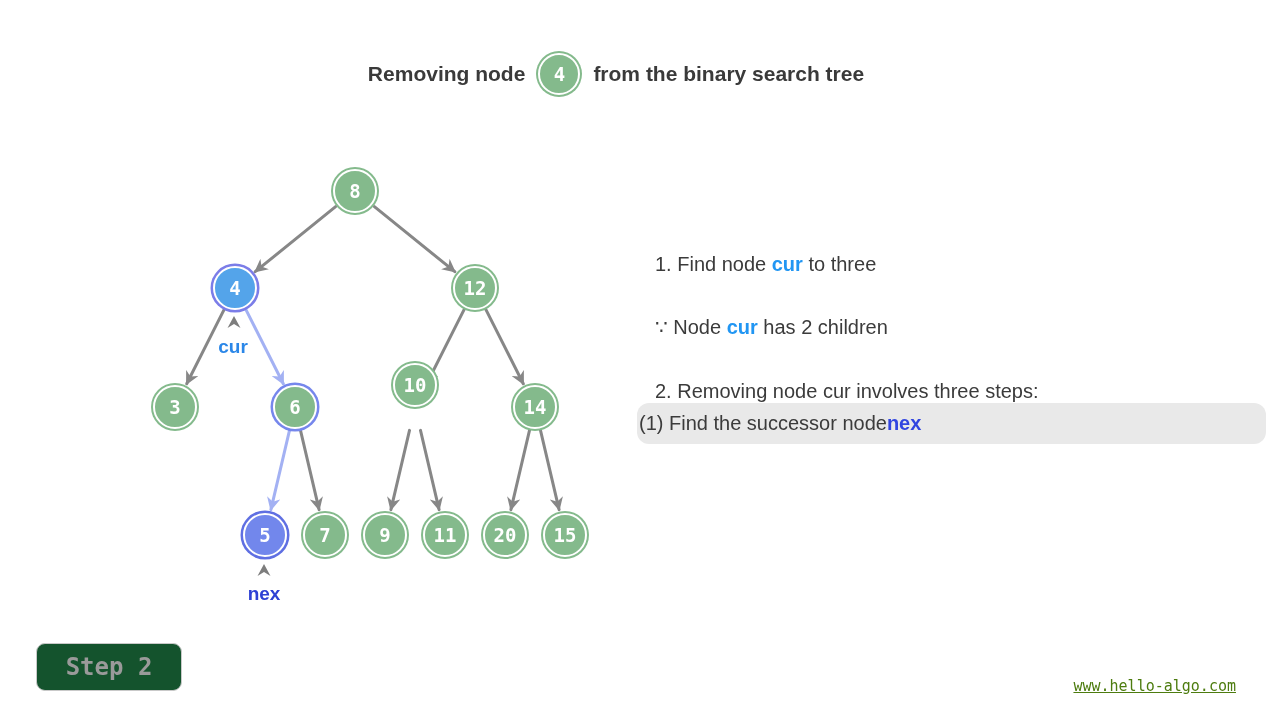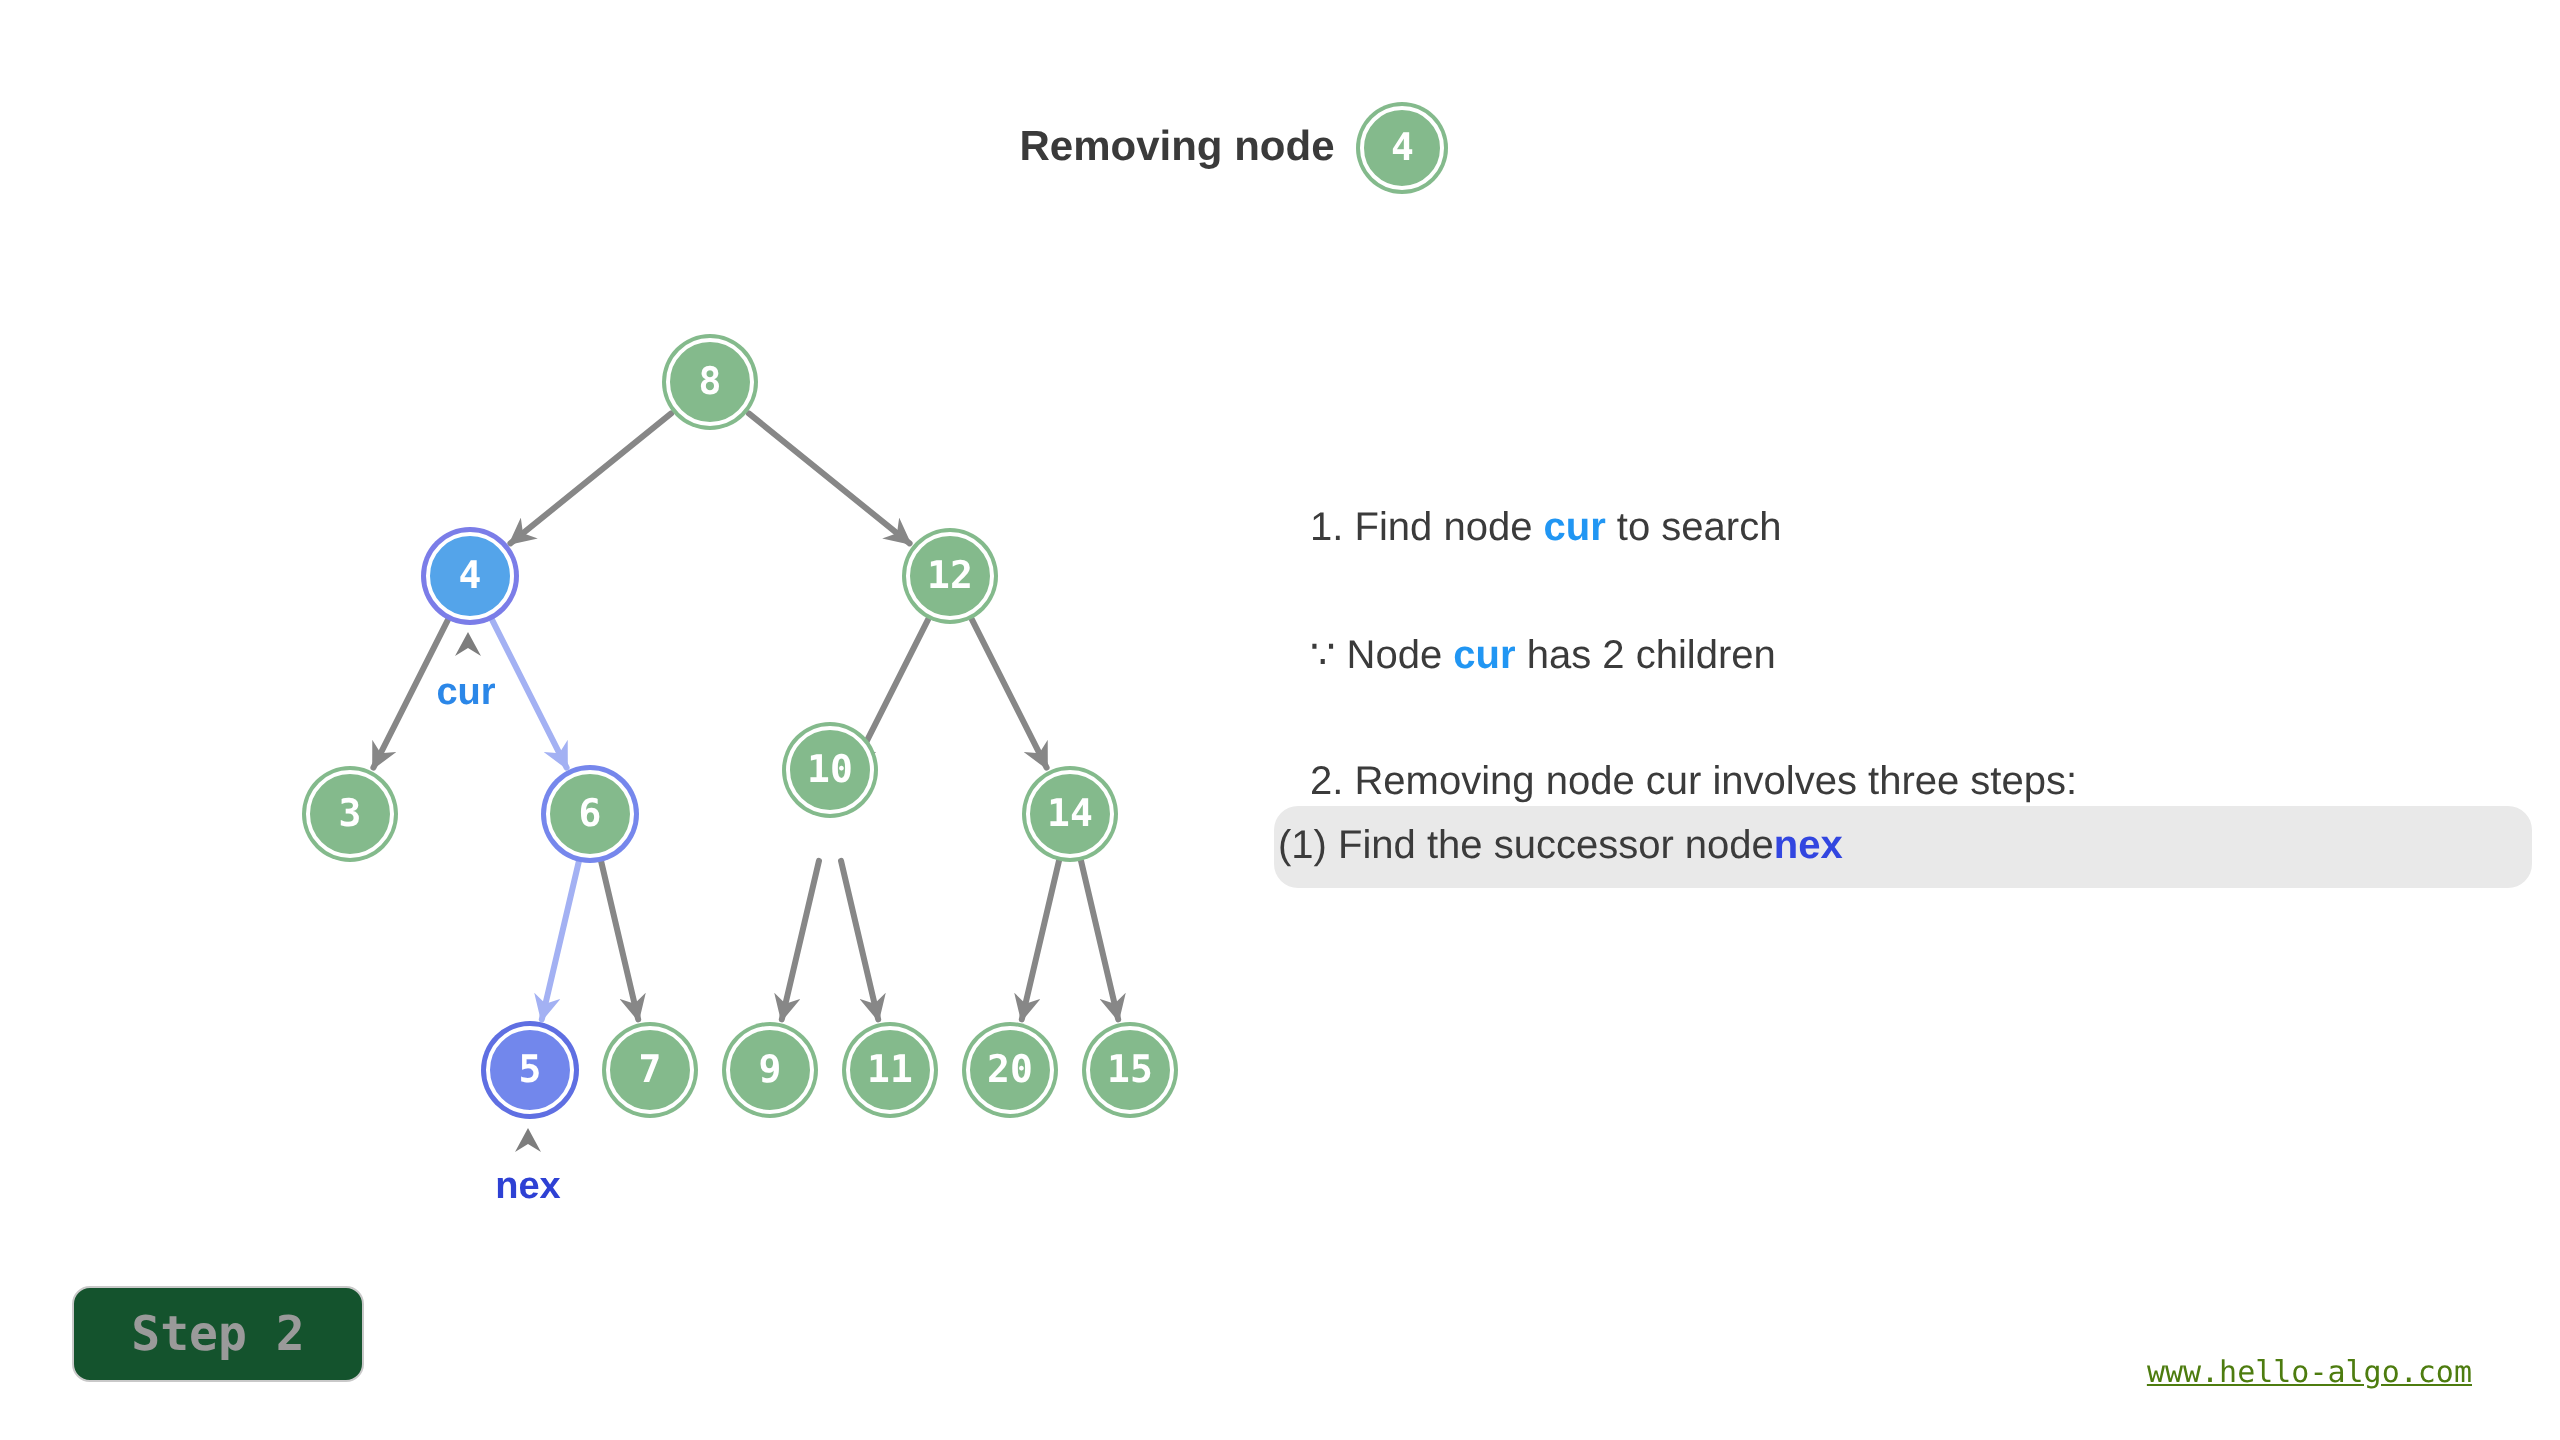--- a/index.html
+++ b/index.html
@@ -58,20 +58,21 @@
   svg.edges{position:absolute;left:0;top:0;}
 </style>
 </head>
 <body>
 
 <div class="title-row">
   <span class="title-text">Removing node</span>
   <span class="badge-node">
     <span>4</span>
   </span>
+  <span class="title-text">from the binary search tree</span>
 </div>
 
 <svg class="edges" width="640" height="660" viewBox="0 0 640 660">
   <defs>
     <marker id="ah-gray" viewBox="0 0 10 10" refX="9" refY="5" markerWidth="4.5" markerHeight="4.5" orient="auto">
       <path d="M0,0 L10,5 L0,10 L3,5 Z" fill="#878787"></path>
     </marker>
     <marker id="ah-blue" viewBox="0 0 10 10" refX="9" refY="5" markerWidth="4.5" markerHeight="4.5" orient="auto">
       <path d="M0,0 L10,5 L0,10 L3,5 Z" fill="#a3b1f3"></path>
     </marker>
@@ -133,21 +134,21 @@
     <span>20</span>
   </div>
 <div class="node green" style="left:543px;top:513px">
     <span>15</span>
   </div>
 
 <div class="ptr-label cur">cur</div>
 <div class="ptr-label nex">nex</div>
 
 <div class="note-line" style="top:253px">
-  <span>1. Find node </span><span class="accent-cur">cur</span><span> to search</span>
+  <span>1. Find node </span><span class="accent-cur">cur</span><span> to three</span>
 </div>
 <div class="note-line" style="top:315px">
   <span>∵ Node </span><span class="accent-cur">cur</span><span> has 2 children</span>
 </div>
 <div class="note-line" style="top:380px">2. Removing node cur involves three steps:</div>
 <div class="highlight-box">
   <span>(1) Find the successor node </span>
     <span class="accent-nex">nex</span>
 </div>
 

